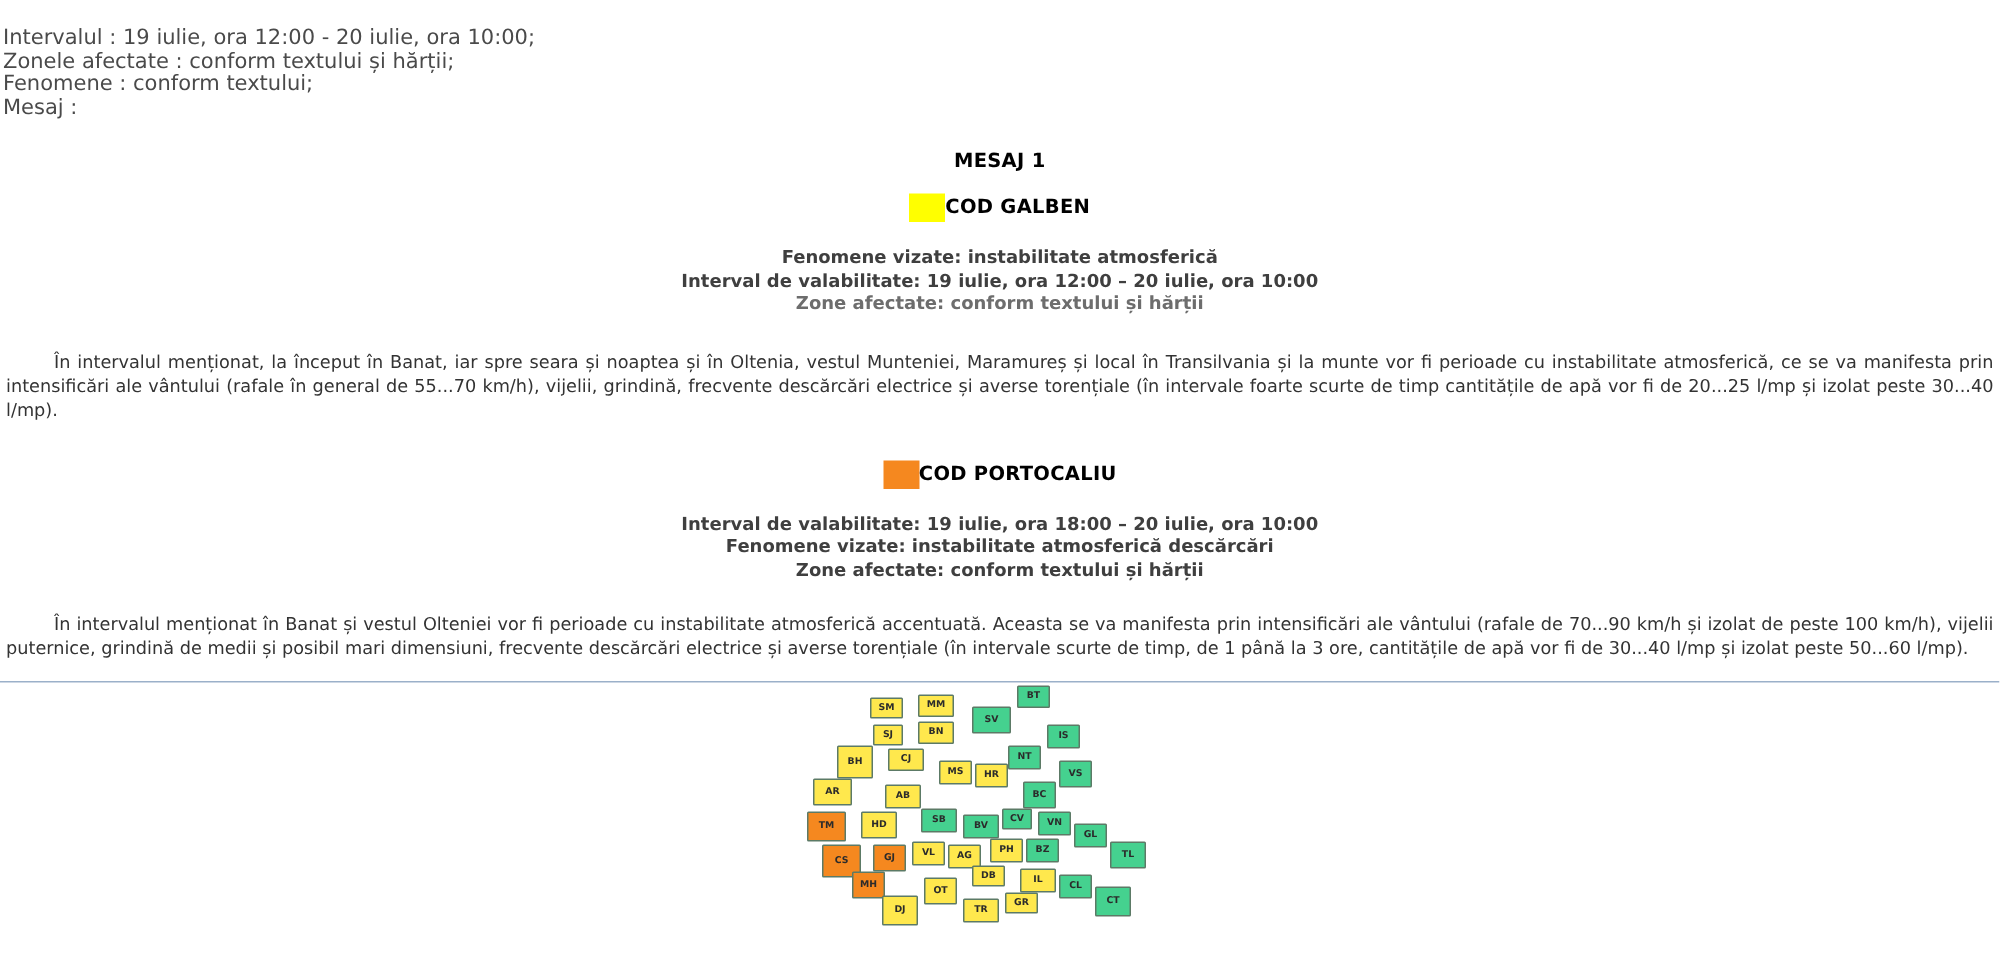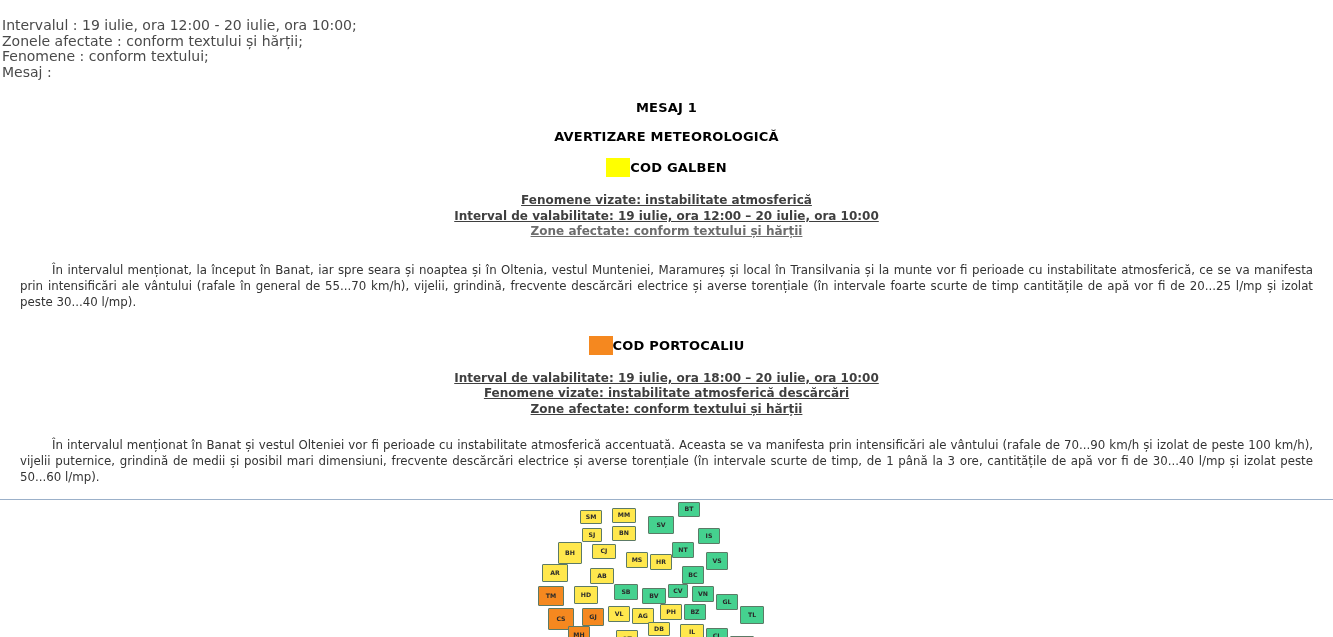--- a/index.html
+++ b/index.html
@@ -20,21 +20,21 @@
   .meta {
     padding: 18px 0 0 2px;
     font-size: 14px;
     line-height: 15.5px;
     color: #4a4a4a;
   }
   .meta div { white-space: pre; }
 
   
   .msg-wrap {
-    padding: 0 20px;
+    padding: 0 4px;
   }
   .center { text-align: center; }
 
   .msg-title {
     margin-top: 20px;
     font-size: 13px;
     font-weight: bold;
     color: #000000;
     letter-spacing: .2px;
   }
@@ -64,21 +64,21 @@
     letter-spacing: .2px;
   }
 
   .detail-block {
     margin-top: 16px;
     font-size: 12px;
     font-weight: bold;
     line-height: 15.5px;
     color: #3f3f3f;
   }
-  .detail-block .line { display: block; text-decoration: underline; }
+  .detail-block .line { display: block; }
   .detail-block .muted { color: #6d6d6d; }
 
   .para {
     margin-top: 22px;
     font-size: 11.8px;
     line-height: 16px;
     text-align: justify;
     color: #333333;
     text-indent: 32px;
   }
@@ -123,21 +123,20 @@
 <div class="meta">
   <div>Intervalul : 19 iulie, ora 12:00 - 20 iulie, ora 10:00;</div>
   <div>Zonele afectate : conform textului și hărții;</div>
   <div>Fenomene : conform textului;</div>
   <div>Mesaj :</div>
 </div>
 
 <div class="msg-wrap">
 
   <div class="msg-title center">MESAJ 1</div>
-  <div class="msg-subtitle center">AVERTIZARE METEOROLOGICĂ</div>
 
   <div class="code-row">
     <span class="swatch" style="background:#ffff00"></span>
     <span class="code-label">COD GALBEN</span>
   </div>
 
   <div class="detail-block center">
     <span class="line">Fenomene vizate: instabilitate atmosferică</span>
     <span class="line">Interval de valabilitate: 19 iulie, ora 12:00 – 20 iulie, ora 10:00</span>
     <span class="line muted">Zone afectate: conform textului și hărții</span>

